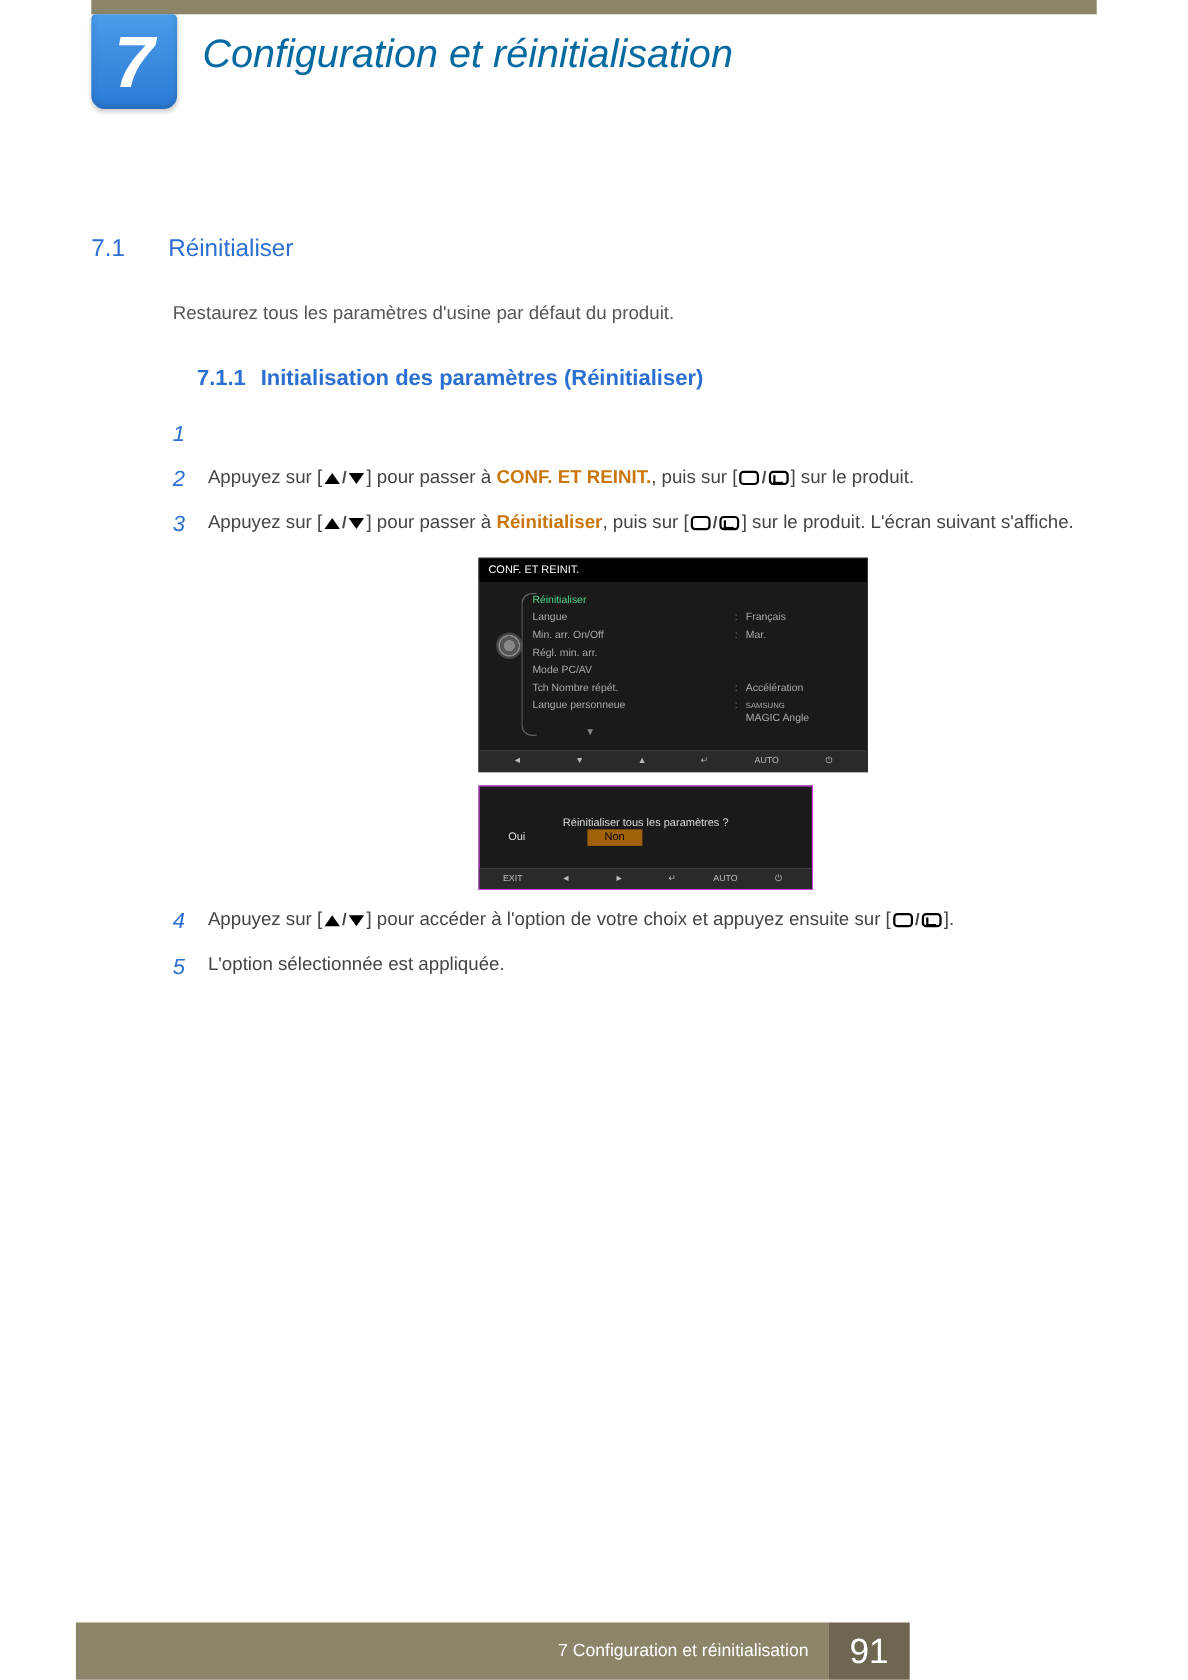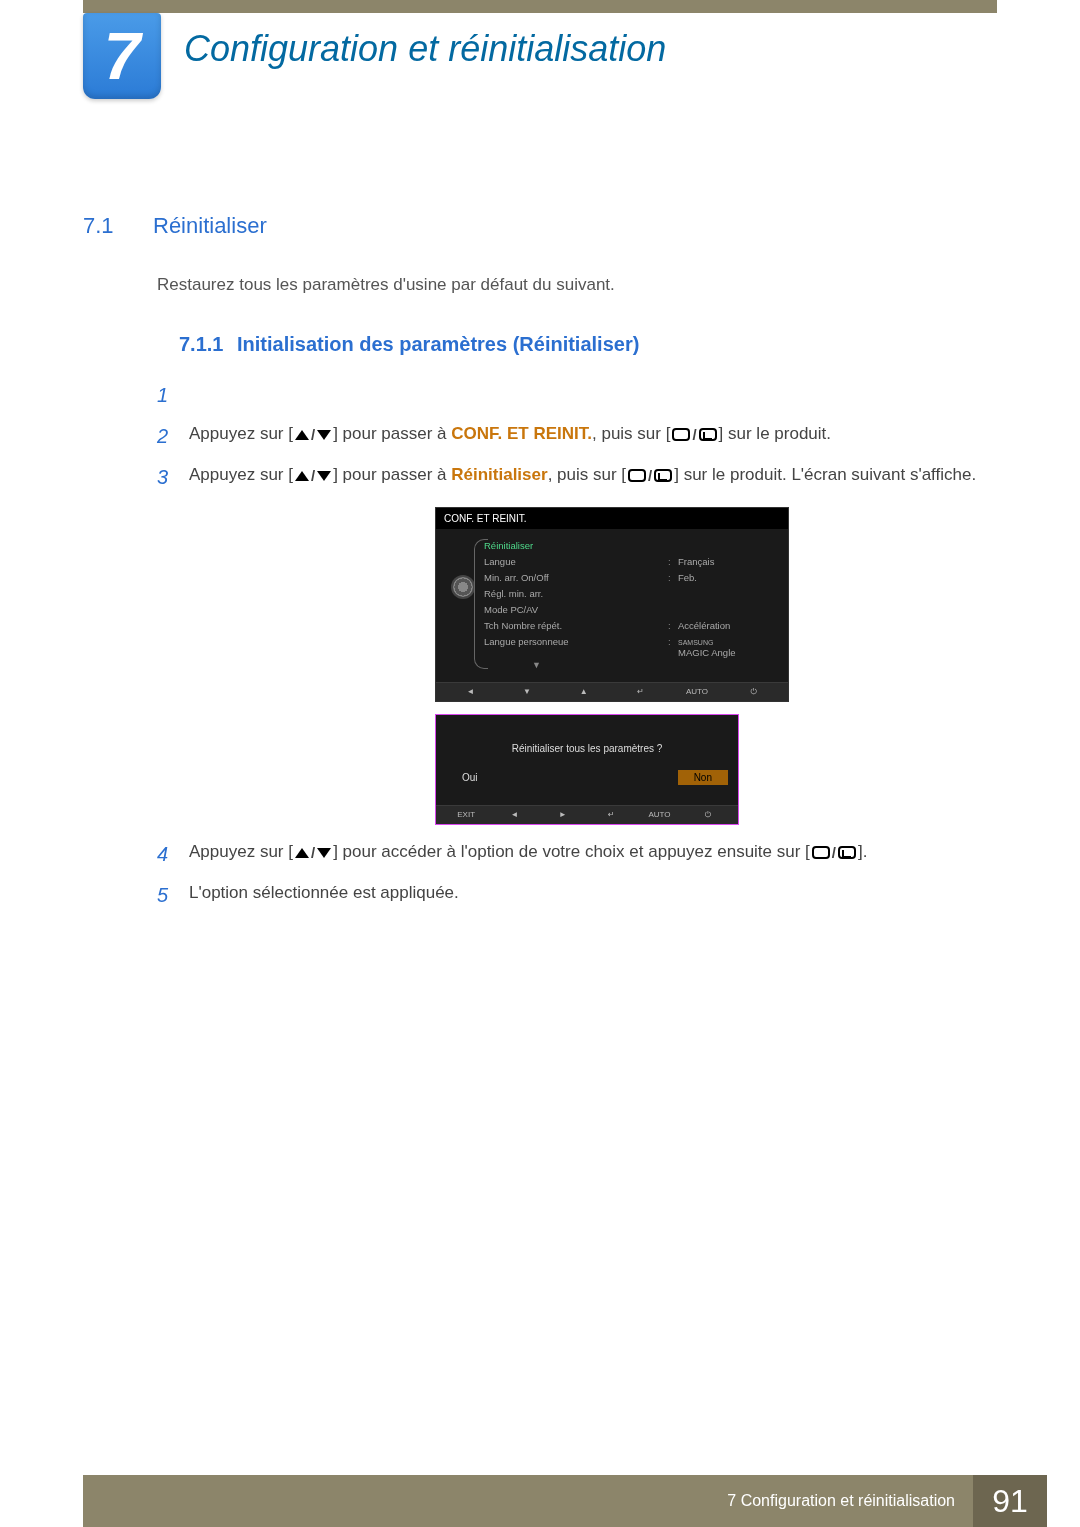--- a/index.html
+++ b/index.html
@@ -203,33 +203,32 @@
     margin-top: 12px;
   }
   .osd-confirm-body {
     padding: 28px 10px 20px;
     text-align: center;
     color: #ddd;
     font-size: 10px;
   }
   .confirm-btns {
     display: flex;
-    justify-content: space-between;
+    justify-content: flex-start;
     gap: 40px;
-    margin-top: 16px;
     font-size: 10px;
   }
   .confirm-btn { color: #ddd; padding: 2px 16px; }
   .confirm-btn.selected { background: #a16207; color: #000; }
 
   
   .page-footer {
     position: absolute;
-    bottom: 0; left: 83px;
-    width: 964px; height: 52px;
+    bottom: 0; left: 69px;
+    width: 758px; height: 52px;
     display: flex;
     align-items: stretch;
   }
   .footer-left {
     flex: 1;
     background: #8c856a;
     display: flex;
     align-items: center;
     justify-content: flex-end;
     padding-right: 18px;
@@ -250,21 +249,21 @@
 <body>
 
 <div class="top-bar"></div>
 <div class="chapter-badge">7</div>
 <div class="chapter-title">Configuration et réinitialisation</div>
 
 <div class="content">
   <div class="h1">
     <span class="num">7.1</span><span>Réinitialiser</span>
   </div>
-  <div class="intro">Restaurez tous les paramètres d'usine par défaut du suivant.</div>
+  <div class="intro">Restaurez tous les paramètres d'usine par défaut du produit.</div>
   <div class="h2">
     <span class="num">7.1.1</span><span>Initialisation des paramètres (Réinitialiser)</span>
   </div>
 
   <div class="steps">
 
     <div class="step">
       <div class="step-num">1</div>
     </div>
 
@@ -311,21 +310,21 @@
                 <span class="label">Réinitialiser</span>
               </div>
             <div class="osd-row">
                 <span class="label">Langue</span>
                 <span class="colon">:</span>
                 <span class="value">Français</span>
               </div>
             <div class="osd-row">
                 <span class="label">Min. arr. On/Off</span>
                 <span class="colon">:</span>
-                <span class="value">Feb.</span>
+                <span class="value">Mar.</span>
               </div>
             <div class="osd-row">
                 <span class="label">Régl. min. arr.</span>
               </div>
             <div class="osd-row">
                 <span class="label">Mode PC/AV</span>
               </div>
             <div class="osd-row">
                 <span class="label">Tch Nombre répét.</span>
                 <span class="colon">:</span>

